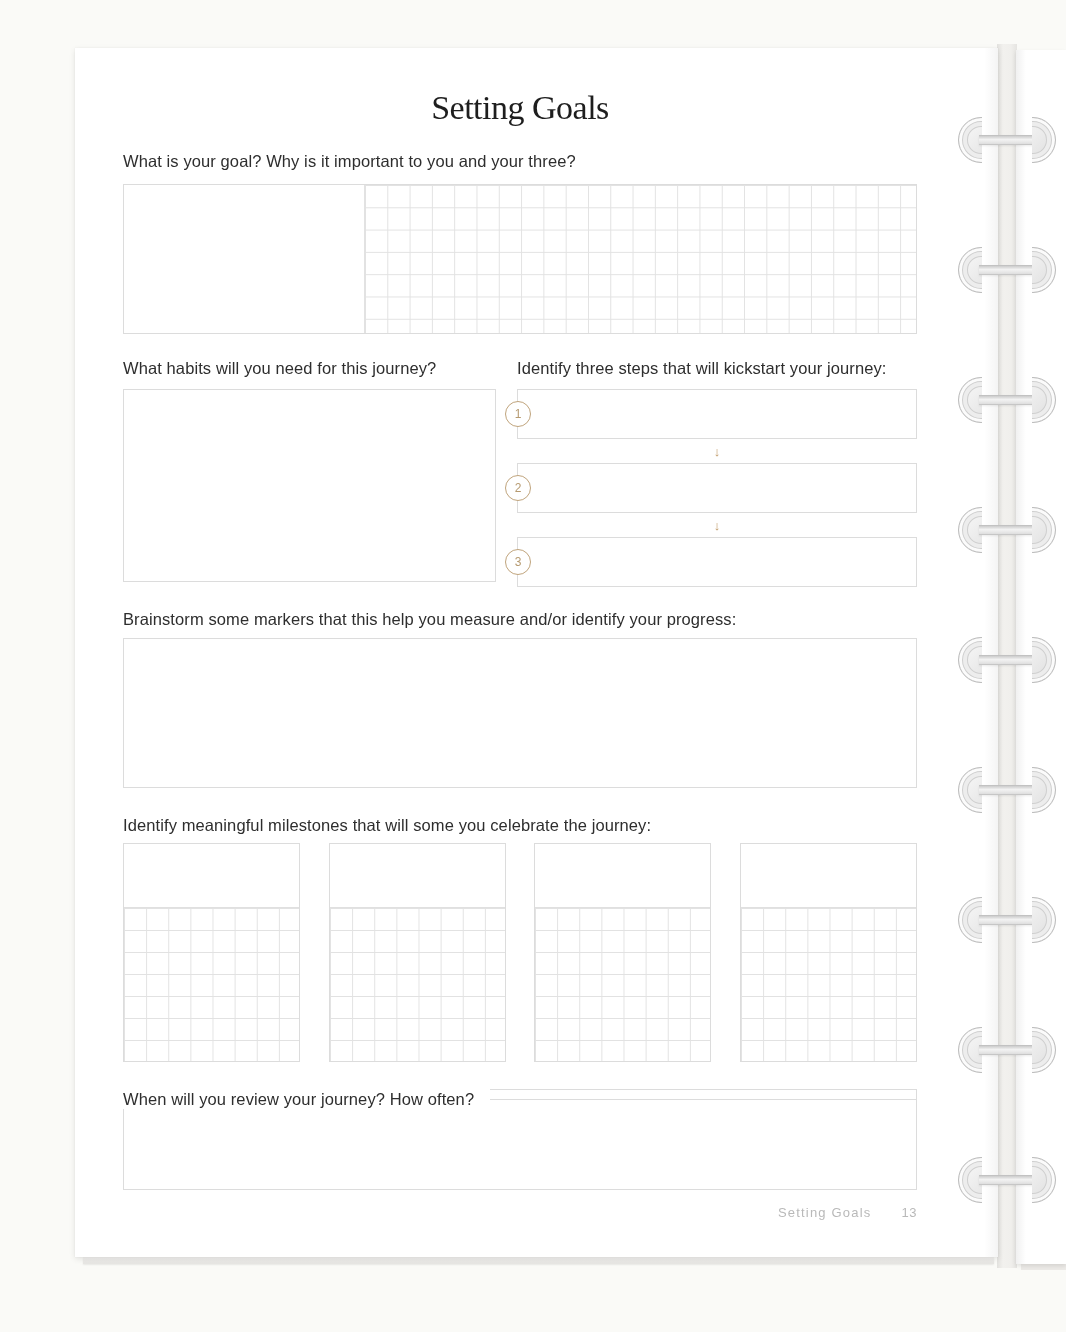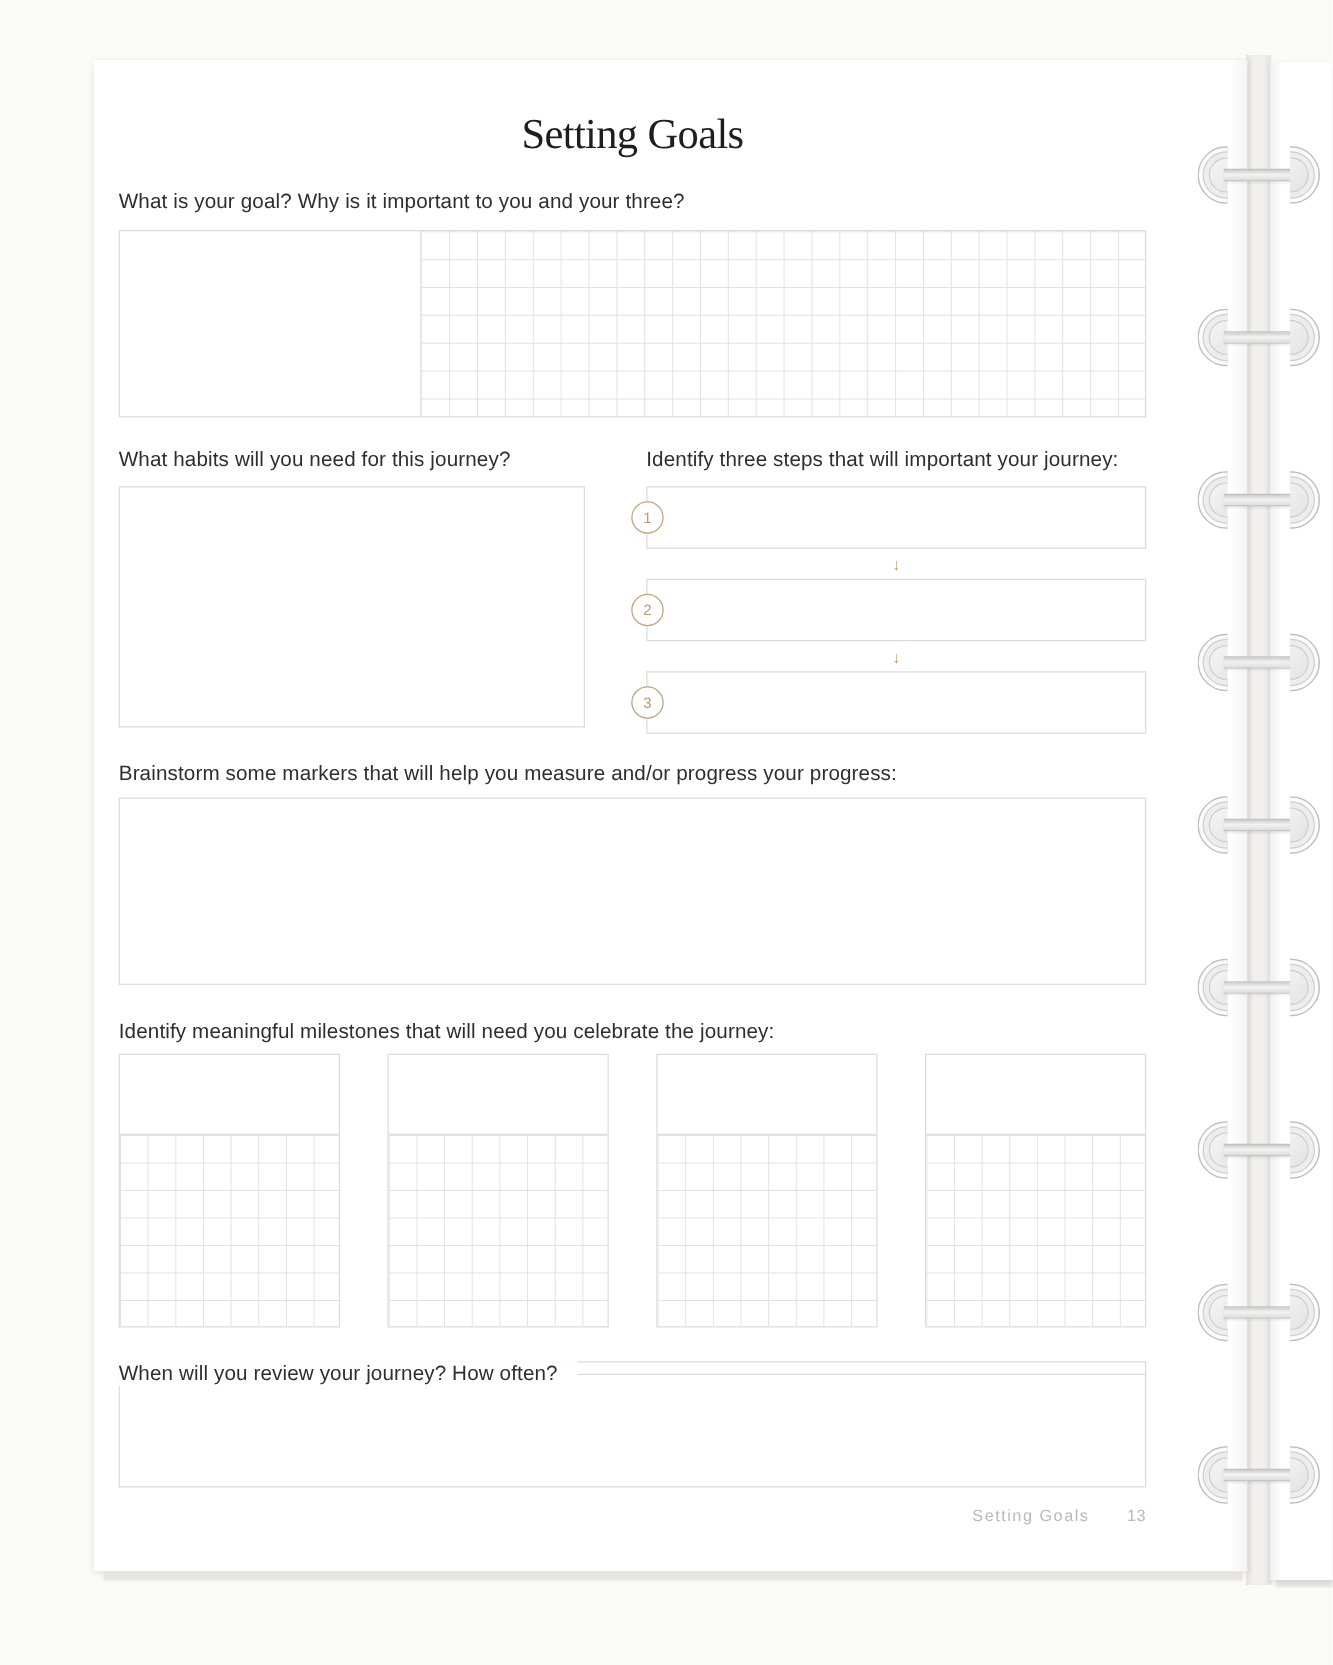--- a/index.html
+++ b/index.html
@@ -73,21 +73,21 @@
   .disc .bar {
     position:absolute; left:21px; right:21px; top:19px; height:10px;
     background:linear-gradient(to bottom,#cccccc,#f3f3f3 45%,#dedede);
     border-top:1px solid #c2c2c2; border-bottom:1px solid #c6c6c6;
     box-shadow:0 1px 2px rgba(0,0,0,0.08);
   }
 
   
   .content {
     position:absolute; left:0; top:0; width:923px; height:1209px;
-    padding:0 81px 0 20px;
+    padding:0 81px 0 48px;
   }
   .page-title {
     margin-top:42px; height:36px; line-height:36px;
     text-align:center;
     font-family:"Liberation Serif", serif;
     font-size:34px; letter-spacing:-0.5px; color:#1e1e1e;
   }
   .q {
     font-size:16.5px; line-height:19px; letter-spacing:0.1px; color:#2e2e2e;
   }
@@ -188,44 +188,44 @@
       <div class="goal-grid grid-bg"></div>
     </div>
 
     <div class="two-col">
       <div class="col-left">
         <div class="q">What habits will you need for this journey?</div>
         <div class="habits-grid grid-bg"></div>
       </div>
 
       <div class="col-right">
-        <div class="q">Identify three steps that will important your journey:</div>
+        <div class="q">Identify three steps that will kickstart your journey:</div>
 
         <div class="step-box first">
           <div class="step-num">1</div>
         </div>
         <div class="step-arrow-row">
           <span>↓</span>
         </div>
         <div class="step-box">
           <div class="step-num">2</div>
         </div>
         <div class="step-arrow-row">
           <span>↓</span>
         </div>
         <div class="step-box">
           <div class="step-num">3</div>
         </div>
       </div>
     </div>
 
-    <div class="q markers-label">Brainstorm some markers that will help you measure and/or progress your progress:</div>
+    <div class="q markers-label">Brainstorm some markers that this help you measure and/or identify your progress:</div>
     <div class="markers-grid grid-bg"></div>
 
-    <div class="q milestones-label">Identify meaningful milestones that will need you celebrate the journey:</div>
+    <div class="q milestones-label">Identify meaningful milestones that will some you celebrate the journey:</div>
     <div class="milestones-row">
       <div class="milestone-box">
         <div class="milestone-top"></div>
         <div class="milestone-grid"></div>
       </div>
       <div class="milestone-box">
         <div class="milestone-top"></div>
         <div class="milestone-grid"></div>
       </div>
       <div class="milestone-box">

